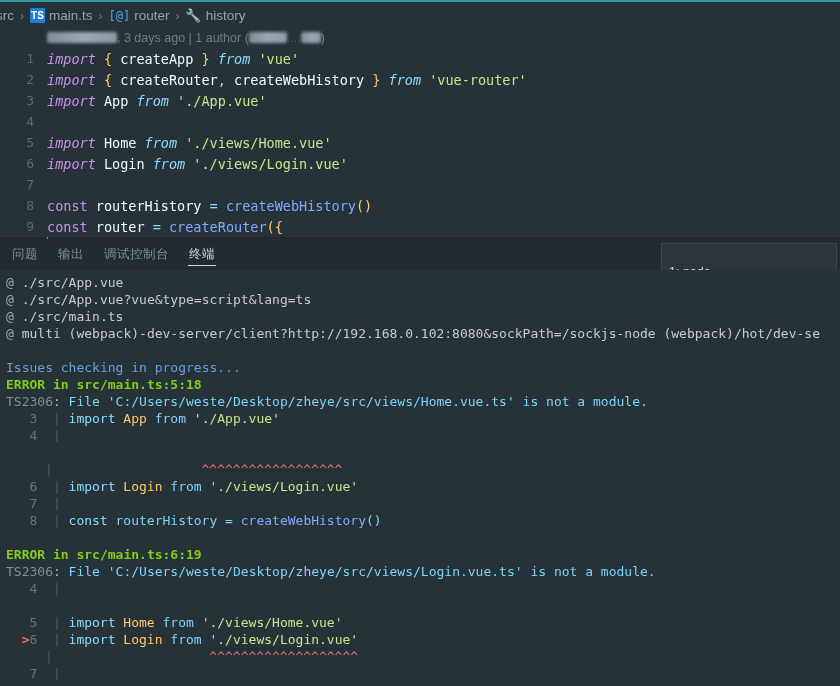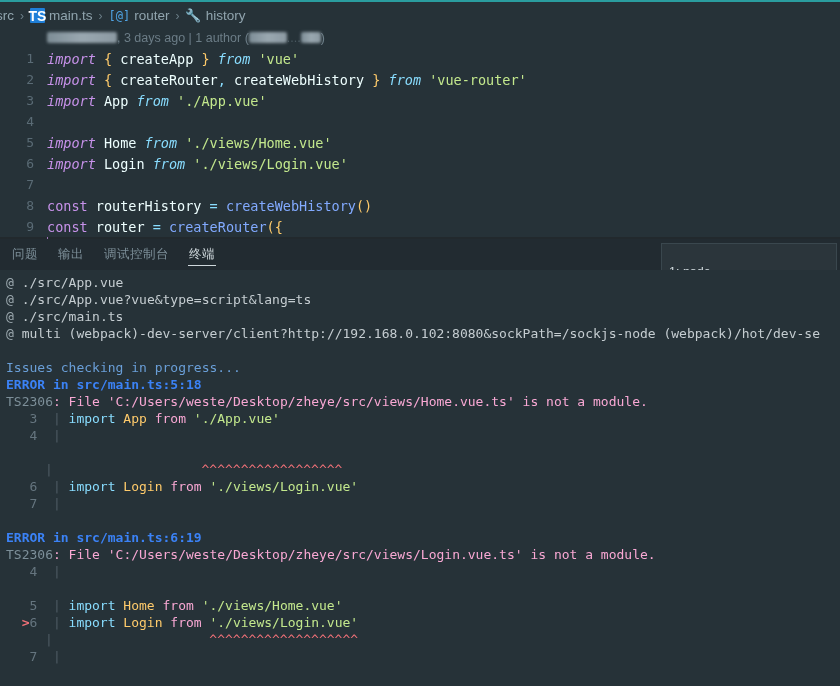--- a/index.html
+++ b/index.html
@@ -27,21 +27,21 @@
     white-space: nowrap;
     overflow: hidden;
   }
   .bc-item { display: flex; align-items: center; gap: 4px; color: #8a9ca5; padding: 0 2px; }
   .bc-item.first { margin-left: -6px; }
   .bc-sep { color: #6b7e88; margin: 0 4px; font-size: 12px; }
   .bc-label { color: #90a4ae; }
   .icon-ts {
     display: inline-flex; align-items: center; justify-content: center;
     width: 15px; height: 15px; background: #1f7fd8; color: #fff;
-    font-size: 14px; font-weight: bold; border-radius: 1px;
+    font-size: 10px; font-weight: bold; border-radius: 1px;
     font-family: "Liberation Sans", sans-serif;
   }
   .icon-var {
     color: #4fa3e3; font-size: 12px;
     font-family: "DejaVu Sans Mono", monospace;
   }
   .icon-wrench { font-size: 13px; color: #75b6e0; }
 
   
   .editor {
@@ -124,23 +124,23 @@
     background: #263238; overflow: hidden;
     padding: 4px 0 0 6px;
   }
   .tl {
     height: 17px; line-height: 17px; white-space: pre;
     font-family: "DejaVu Sans Mono", monospace; font-size: 13px;
     color: #c5cdd1;
   }
   .t-at { color: #9aa7ad; }
   .t-blue { color: #6a9fd8; }
-  .t-err { color: #3b82f6; font-weight: bold; }
+  .t-err { color: #84cc16; font-weight: bold; }
   .t-code { color: #7d8f99; }
-  .t-white { color: #f9a8d4; }
+  .t-white { color: #7dd3fc; }
   .t-ln { color: #65757f; }
   .t-bar { color: #4d5b64; }
   .t-arrow { color: #f07178; font-weight: bold; }
   .t-kw { color: #89ddff; }
   .t-id { color: #ffcb6b; }
   .t-str { color: #c3e88d; }
   .t-const { color: #89ddff; }
   .t-fn { color: #82aaff; }
   .squig { color: #f07178; }
 </style>
@@ -252,20 +252,21 @@
       <div class="tl">&nbsp;</div>
       <div class="tl"><span class="t-blue">Issues checking in progress...</span></div>
       <div class="tl"><span class="t-err">ERROR in src/main.ts:5:18</span></div>
       <div class="tl"><span class="t-code">TS2306</span><span class="t-white">: File 'C:/Users/weste/Desktop/zheye/src/views/Home.vue.ts' is not a module.</span></div>
       <div class="tl"><span class="t-arrow" style="display: inline-block; width: 23.46px;">   </span><span class="t-ln" style="display: inline-block; width: 15.64px;">3</span><span class="t-bar"> | </span><span class="t-kw">import</span><span class="t-white"> </span><span class="t-id">App</span><span class="t-white"> from </span><span class="t-str">'./App.vue'</span></div>
       <div class="tl"><span class="t-arrow" style="display: inline-block; width: 23.46px;">   </span><span class="t-ln" style="display: inline-block; width: 15.64px;">4</span><span class="t-bar"> | </span></div>
       <div class="tl">&nbsp;</div>
       <div class="tl"><span style="display: inline-block; width: 39.1px;"></span><span class="t-bar">| </span><span style="display: inline-block; width: 140.76px;"></span><span class="squig">^^^^^^^^^^^^^^^^^^</span></div>
       <div class="tl"><span class="t-arrow" style="display: inline-block; width: 23.46px;">   </span><span class="t-ln" style="display: inline-block; width: 15.64px;">6</span><span class="t-bar"> | </span><span class="t-kw">import</span><span class="t-white"> </span><span class="t-id">Login</span><span class="t-white"> from </span><span class="t-str">'./views/Login.vue'</span></div>
       <div class="tl"><span class="t-arrow" style="display: inline-block; width: 23.46px;">   </span><span class="t-ln" style="display: inline-block; width: 15.64px;">7</span><span class="t-bar"> | </span></div>
+      <div class="tl"><span class="t-arrow" style="display: inline-block; width: 23.46px;">   </span><span class="t-ln" style="display: inline-block; width: 15.64px;">8</span><span class="t-bar"> | </span><span class="t-const">const</span><span class="t-white"> routerHistory </span><span class="t-white">= </span><span class="t-fn">createWebHistory</span><span class="t-white">()</span></div>
       <div class="tl">&nbsp;</div>
       <div class="tl"><span class="t-err">ERROR in src/main.ts:6:19</span></div>
       <div class="tl"><span class="t-code">TS2306</span><span class="t-white">: File 'C:/Users/weste/Desktop/zheye/src/views/Login.vue.ts' is not a module.</span></div>
       <div class="tl"><span class="t-arrow" style="display: inline-block; width: 23.46px;">   </span><span class="t-ln" style="display: inline-block; width: 15.64px;">4</span><span class="t-bar"> | </span></div>
       <div class="tl">&nbsp;</div>
       <div class="tl"><span class="t-arrow" style="display: inline-block; width: 23.46px;">   </span><span class="t-ln" style="display: inline-block; width: 15.64px;">5</span><span class="t-bar"> | </span><span class="t-kw">import</span><span class="t-white"> </span><span class="t-id">Home</span><span class="t-white"> from </span><span class="t-str">'./views/Home.vue'</span></div>
       <div class="tl"><span class="t-arrow" style="display: inline-block; width: 23.46px;">  &gt;</span><span class="t-ln" style="display: inline-block; width: 15.64px;">6</span><span class="t-bar"> | </span><span class="t-kw">import</span><span class="t-white"> </span><span class="t-id">Login</span><span class="t-white"> from </span><span class="t-str">'./views/Login.vue'</span></div>
       <div class="tl"><span style="display: inline-block; width: 39.1px;"></span><span class="t-bar">| </span><span style="display: inline-block; width: 148.58px;"></span><span class="squig">^^^^^^^^^^^^^^^^^^^</span></div>
       <div class="tl"><span class="t-arrow" style="display: inline-block; width: 23.46px;">   </span><span class="t-ln" style="display: inline-block; width: 15.64px;">7</span><span class="t-bar"> | </span></div>
     </div>

